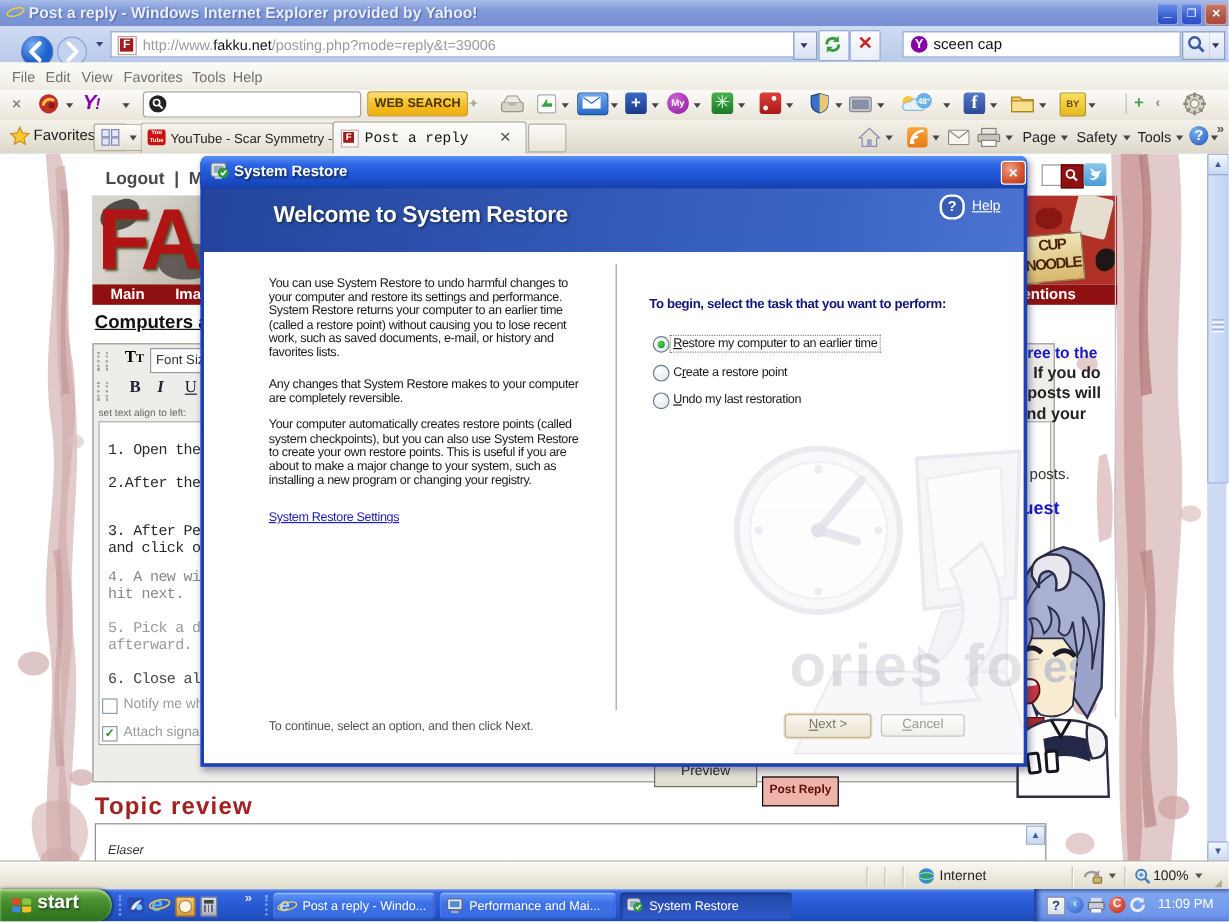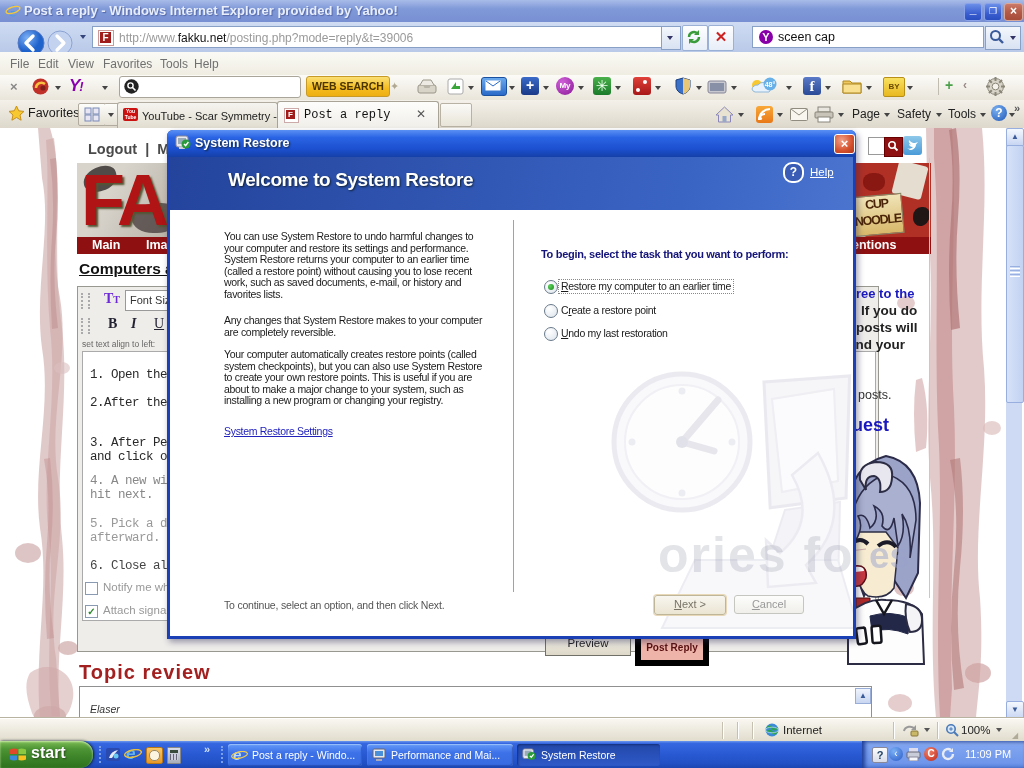--- a/index.html
+++ b/index.html
@@ -277,21 +277,21 @@
 <div class="ab b" style="left:77px;top:109px;width:854px;height:17px;background:#8e1010;color:#fff;font-size:12.5px;">
   <span class="ab" style="left:15px;top:1px;">Main</span>
   <span class="ab" style="left:69px;top:1px;">Images</span>
   <span class="ab" style="left:775px;top:1px;">entions</span>
 </div>
 
 <div class="ab b" style="left:79px;top:132px;font-size:15.5px;color:#111;text-decoration:underline;white-space:nowrap;">Computers and Techno</div>
 
 <div class="ab" style="left:77px;top:158px;width:800px;height:364px;background:#efedea;border:1px solid #989890;">
   <div class="ab" style="left:3px;top:6px;width:5px;height:16px;border-left:2px dotted #aaa;border-right:2px dotted #aaa;"></div>
-  <div class="ab b" style="left:26px;top:4px;font-size:14px;color:#6d28d9;font-family:'Liberation Serif',serif;">T<span style="font-size:10px;">T</span></div>
+  <div class="ab b" style="left:26px;top:4px;font-size:14px;color:#000000;font-family:'Liberation Serif',serif;">T<span style="font-size:10px;">T</span></div>
   <div class="ab" style="left:47px;top:3px;width:110px;height:19px;background:#fff;border:1px solid #999;font-size:11px;color:#333;line-height:18px;padding-left:4px;">Font Size</div>
   <div class="ab" style="left:3px;top:31px;width:5px;height:16px;border-left:2px dotted #aaa;border-right:2px dotted #aaa;"></div>
   <div class="ab b" style="left:30px;top:29px;font-size:14px;color:#223;font-family:'Liberation Serif',serif;">B</div>
   <div class="ab" style="left:53px;top:29px;font-size:14px;font-style:italic;color:#223;font-family:'Liberation Serif',serif;font-weight:bold;">I</div>
   <div class="ab" style="left:76px;top:29px;font-size:14px;color:#223;text-decoration:underline;font-family:'Liberation Serif',serif;">U</div>
   <div class="ab" style="left:4px;top:52px;font-size:8.5px;color:#666;">set text align to left:</div>
   <div class="ab" style="left:4px;top:64px;width:792px;height:268px;background:#fff;border:1px solid #aaa;font-family:'Liberation Mono',monospace;font-size:12.5px;letter-spacing:-0.5px;color:#333;">
     <div class="ab" style="left:7px;top:16px;color:#2a2a2a;">1. Open the</div>
     <div class="ab" style="left:7px;top:44px;color:#2a2a2a;">2.After the</div>
     <div class="ab" style="left:7px;top:84px;color:#2a2a2a;">3. After Per</div>
@@ -302,42 +302,42 @@
     <div class="ab" style="left:7px;top:179px;color:#999;">afterward.</div>
     <div class="ab" style="left:7px;top:207px;color:#444;">6. Close all</div>
   </div>
   <div class="ab" style="left:7px;top:295px;width:11px;height:11px;background:#fff;border:1px solid #8a9ab0;"></div>
   <div class="ab" style="left:25px;top:294px;font-size:11.5px;color:#999;">Notify me wh</div>
   <div class="ab" style="left:7px;top:318px;width:11px;height:11px;background:#fff;border:1px solid #8a9ab0;color:#2a8a2a;font-size:10px;line-height:11px;text-align:center;font-weight:bold;">✓</div>
   <div class="ab" style="left:25px;top:317px;font-size:11.5px;color:#999;">Attach signa</div>
 </div>
 
 <div class="ab" style="left:545px;top:503px;width:84px;height:23px;background:linear-gradient(#f6f4ee,#ddd8c8);border:1px solid #707068;font-size:11.5px;color:#222;text-align:center;line-height:22px;">Preview</div>
-<div class="ab b" style="left:635px;top:503px;width:62px;height:23px;background:#eeb4aa;border:6px solid #000000;font-size:10px;color:#5a1010;text-align:center;line-height:22px;">Post Reply</div>
+<div class="ab b" style="left:635px;top:519px;width:62px;height:23px;background:#eeb4aa;border:1px solid #000000;font-size:10px;color:#5a1010;text-align:center;line-height:22px;">Post Reply</div>
 
 <div class="ab b" style="left:79px;top:533px;font-size:20px;letter-spacing:1px;color:#a32020;">Topic review</div>
 <div class="ab" style="left:79px;top:558px;width:791px;height:34px;background:#fff;border:1px solid #909090;">
   <div class="ab" style="left:10px;top:16px;font-size:10.5px;color:#333;font-style:italic;">Elaser</div>
   <div class="ab" style="left:775px;top:1px;width:14px;height:14px;background:linear-gradient(#f0f4fc,#c8d6f0);border:1px solid #98aed8;color:#3a5a9a;font-size:8px;text-align:center;line-height:13px;">▲</div>
 </div>
 
 <div class="ab" style="left:868px;top:9px;width:30px;height:16px;background:#fff;border:1px solid #999;"></div>
 <div class="ab" style="left:884px;top:9px;width:17px;height:18px;background:#8e1010;border:1px solid #600;"><svg width="12" height="12" style="margin:2px" viewBox="0 0 12 12">
           <circle cx="5" cy="5" r="3.2" fill="none" stroke="#fff" stroke-width="1.6"></circle>
           <path d="M7.5 7.5l3 3" stroke="#fff" stroke-width="1.8"></path>
         </svg></div>
 <div class="ab" style="left:903px;top:8px;width:19px;height:19px;background:linear-gradient(#8ec8ea,#4a9ad8);border-radius:3px;"><svg width="13" height="13" style="margin:3px" viewBox="0 0 13 13">
           <path d="M1 9c2 1 4 1 6-1C4 8 3 6 3 5c1 .5 2 .5 2 .5C3 4 2.5 2.5 3 1c2 2.5 4 3 6 3l3-1-2 2.5C10 9 7 11 4 11z" fill="#fff"></path>
         </svg></div>
 <div class="ab b" style="left:848px;top:158px;font-size:13px;color:#1a18c0;">gree to the</div>
 <div class="ab b" style="left:861px;top:175px;font-size:13.5px;color:#222;">If you do</div>
 <div class="ab b" style="left:856px;top:192px;font-size:13.5px;color:#222;">posts will</div>
 <div class="ab b" style="left:848px;top:209px;font-size:13.5px;color:#222;"><span style="color:#999;">a</span>nd your</div>
 <div class="ab" style="left:858px;top:260px;font-size:12.5px;color:#333;">posts.</div>
-<div class="ab b" style="left:852px;top:287px;font-size:18px;color:#1a18c0;">uest</div>
+<div class="ab b" style="left:852px;top:287px;font-size:15px;color:#1a18c0;">uest</div>
 
 <svg class="ab" style="left:846px;top:320px" width="82" height="217" viewBox="0 0 82 217">
 
   <path d="M8 120 L2 60 Q4 18 40 8 Q72 14 74 55 L72 125 L60 150 L48 132 L38 146 L28 130 L18 148 Z" fill="#9ba4c8" stroke="#2c2c4a" stroke-width="2"></path>
 
   <path d="M6 84 Q8 140 22 148 Q40 152 48 140 L52 100 L40 84 Z" fill="#f7ecd2" stroke="#2c2c44" stroke-width="1.5"></path>
 
   <path d="M4 95 Q2 40 40 26 Q70 34 70 72 L64 110 Q66 80 56 66 Q60 86 52 98 L48 70 Q44 88 36 78 Q40 64 28 58 Q34 72 24 80 Q20 64 12 68 Q18 78 10 92 Z" fill="#a9b0d0" stroke="#2c2c4a" stroke-width="1.6"></path>
 
   <path d="M14 32 Q12 16 30 14 Q48 14 46 30 Q45 44 34 44 Q36 30 28 28 Q18 28 20 42 Z" fill="#e8e6ee" stroke="#2c2c44" stroke-width="2"></path>

